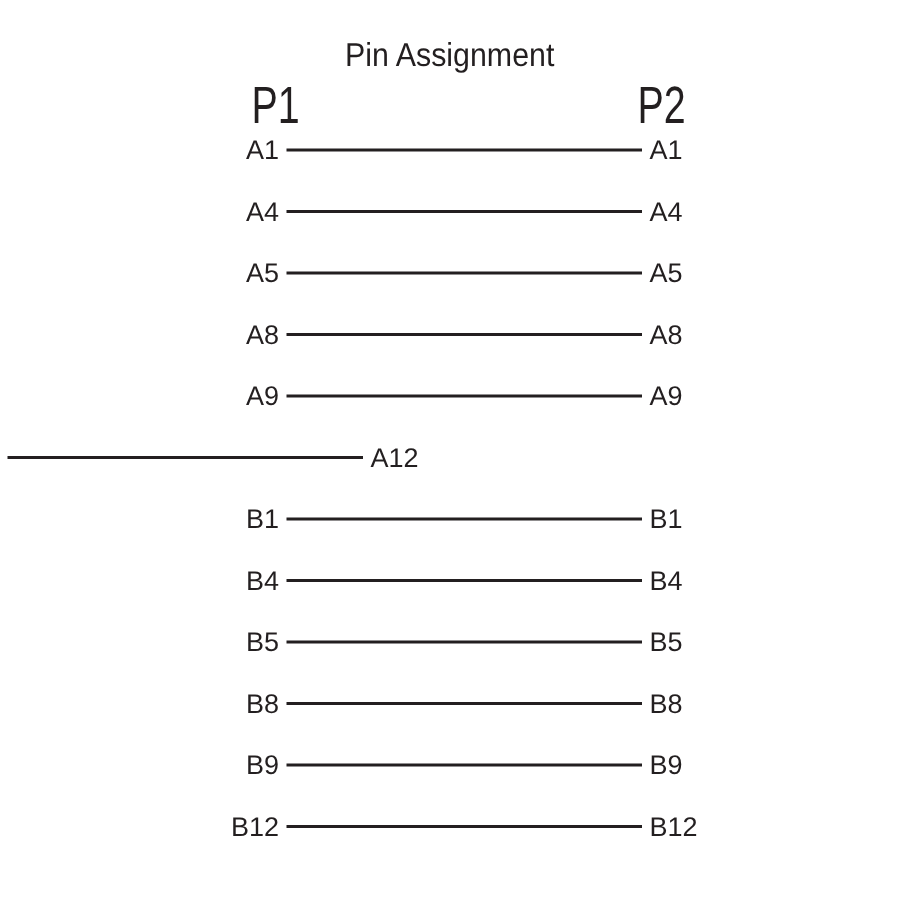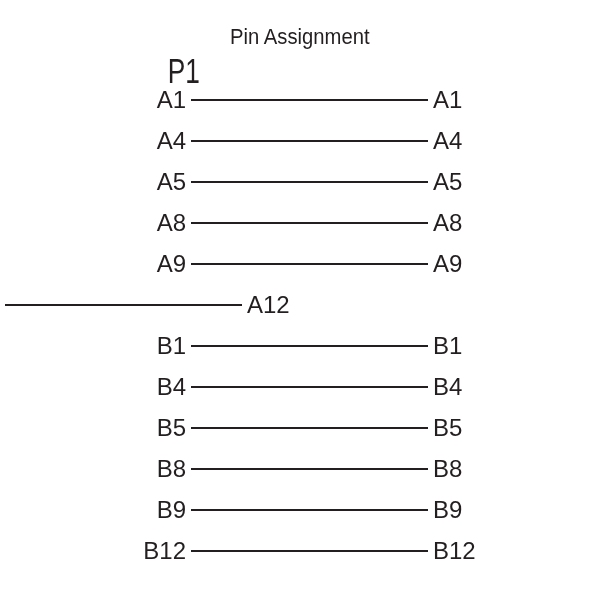--- a/index.html
+++ b/index.html
@@ -57,21 +57,21 @@
     top: 79px;
     left: 0;
     width: 600px;
   }
   .row {
     display: flex;
     align-items: center;
     height: 41px;
   }
   .pin-label {
-    font-size: 24px;
+    font-size: 18px;
     line-height: 20px;
     white-space: nowrap;
   }
   .pin-label.left {
     width: 186px;
     text-align: right;
     flex: 0 0 186px;
   }
   .pin-label.right {
     text-align: left;
@@ -90,20 +90,23 @@
 <div class="diagram">
 
   <div class="title">
     <span class="squeeze">Pin Assignment</span>
   </div>
 
   <div class="connector-header left">
     <span class="squeeze">P1</span>
   </div>
 
+  <div class="connector-header right">
+    <span class="squeeze">P2</span>
+  </div>
 
   <div class="rows">
   <div class="row">
     <div class="pin-label left">A1</div>
     <div class="wire"></div>
     <div class="pin-label right">A1</div>
   </div>
 
   <div class="row">
     <div class="pin-label left">A4</div>

